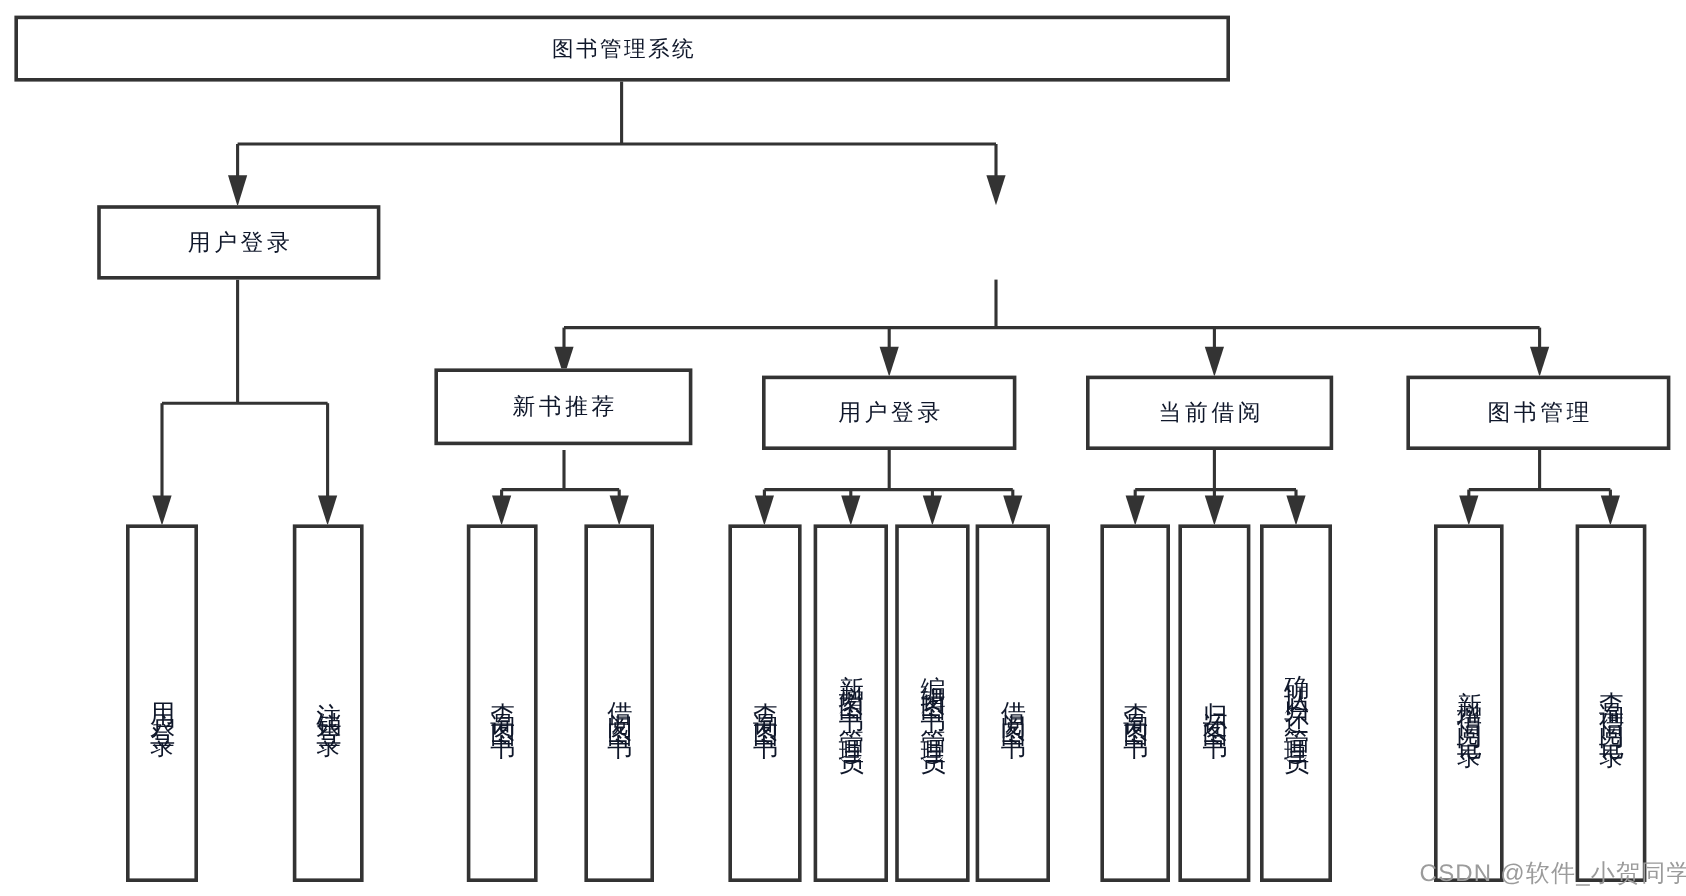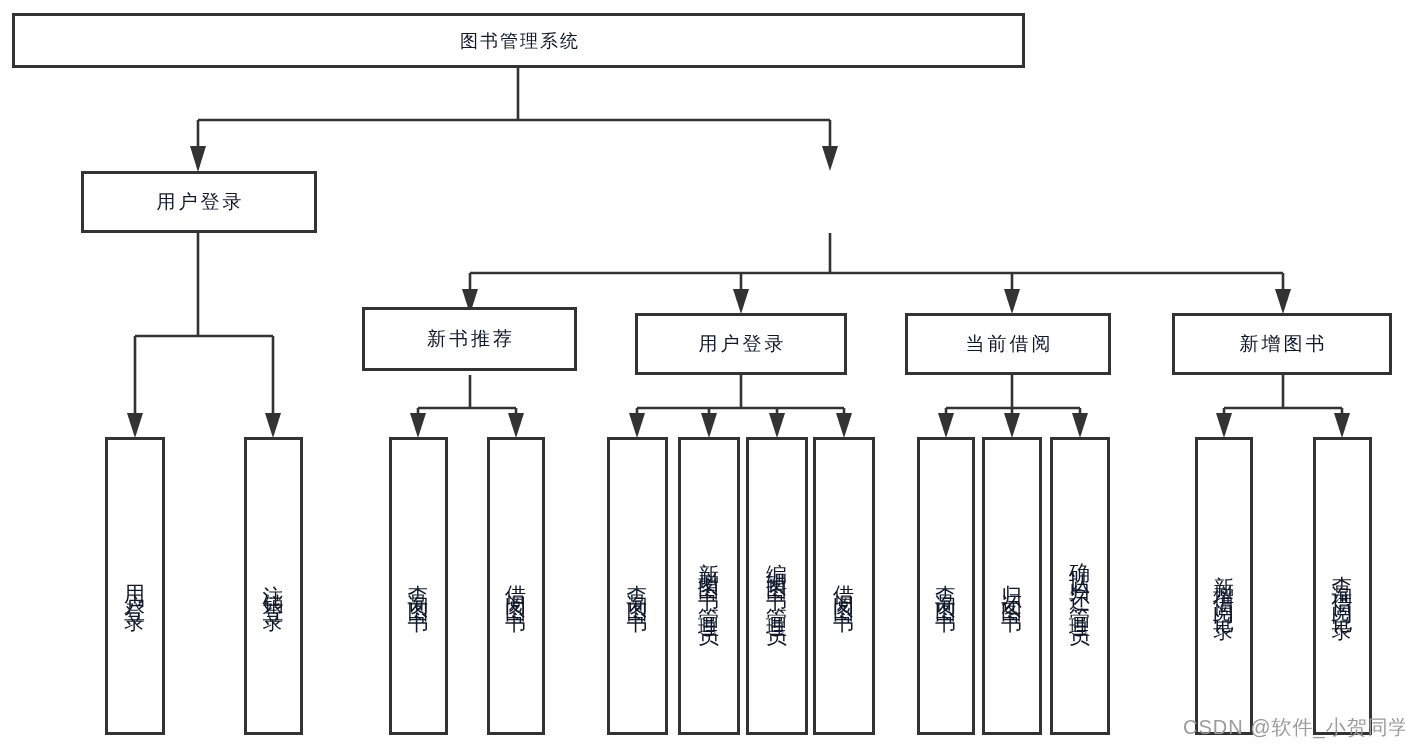--- a/index.html
+++ b/index.html
@@ -135,21 +135,21 @@
   <div class="box h" style="left:362px;top:307px;width:215px;height:64px">
     <span>新书推荐</span>
   </div>
   <div class="box h" style="left:635px;top:313px;width:212px;height:62px">
     <span>用户登录</span>
   </div>
   <div class="box h" style="left:905px;top:313px;width:206px;height:62px">
     <span>当前借阅</span>
   </div>
   <div class="box h" style="left:1172px;top:313px;width:220px;height:62px">
-    <span>新增图书</span>
+    <span>图书管理</span>
   </div>
 
   <div class="box v" style="left:105px;top:437px;width:60px;height:298px">
     <span>用户登录</span>
   </div>
   <div class="box v" style="left:244px;top:437px;width:59px;height:298px">
     <span>注销登录</span>
   </div>
 
   <div class="box v" style="left:389px;top:437px;width:59px;height:298px">

